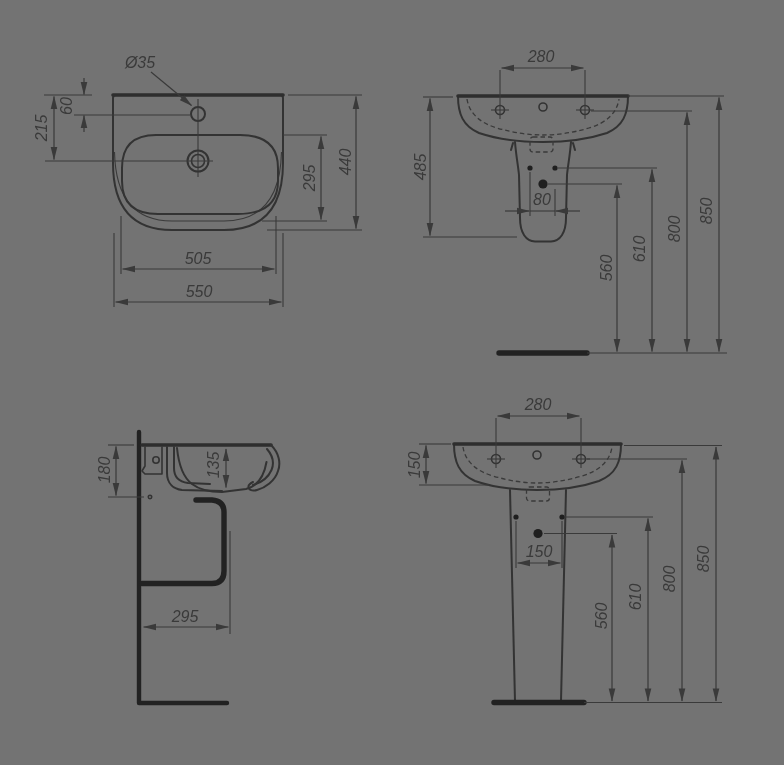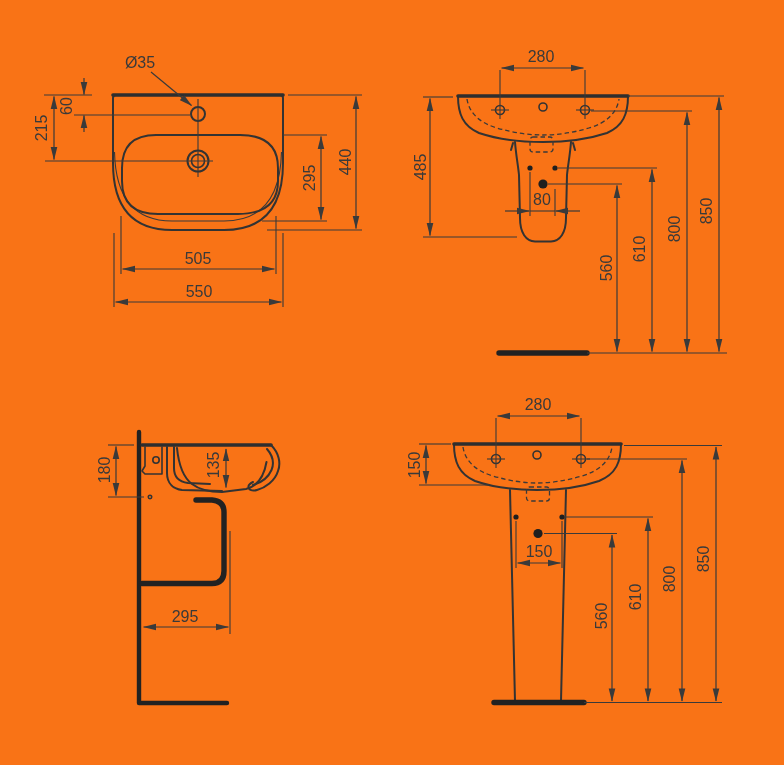--- a/index.html
+++ b/index.html
@@ -1,17 +1,17 @@
 <!DOCTYPE html>
 <html><head>
 <meta charset="utf-8">
 <style>
   html,body{margin:0;padding:0;background:#ffffff;}
-  .sheet{position:relative;width:784px;height:765px;background:#f97316;overflow:hidden;
-         font-family:"Liberation Sans",sans-serif;}
+  .sheet{position:relative;width:784px;height:765px;background:#737373;overflow:hidden;
+         font-family:"Liberation Sans",sans-serif;font-style:italic;}
   svg{display:block}
   .o   {fill:none;stroke:#333333;stroke-width:2;stroke-linecap:round;stroke-linejoin:round}
   .o15 {fill:none;stroke:#333333;stroke-width:1.6;stroke-linecap:round;stroke-linejoin:round}
   .t   {fill:none;stroke:#2e2e2e;stroke-width:3.6;stroke-linecap:round}
   .w   {fill:none;stroke:#222222;stroke-width:4.4;stroke-linecap:round;stroke-linejoin:round}
   .pipe{fill:none;stroke:#222222;stroke-width:5.4;stroke-linecap:round;stroke-linejoin:round}
   .h   {fill:none;stroke:#3a3a3a;stroke-width:1.1}
   .d   {fill:none;stroke:#3a3a3a;stroke-width:1.2}
   .dash{fill:none;stroke:#3a3a3a;stroke-width:1.3;stroke-dasharray:4.5 3}
   .dot {fill:#1f1f1f;stroke:none}

